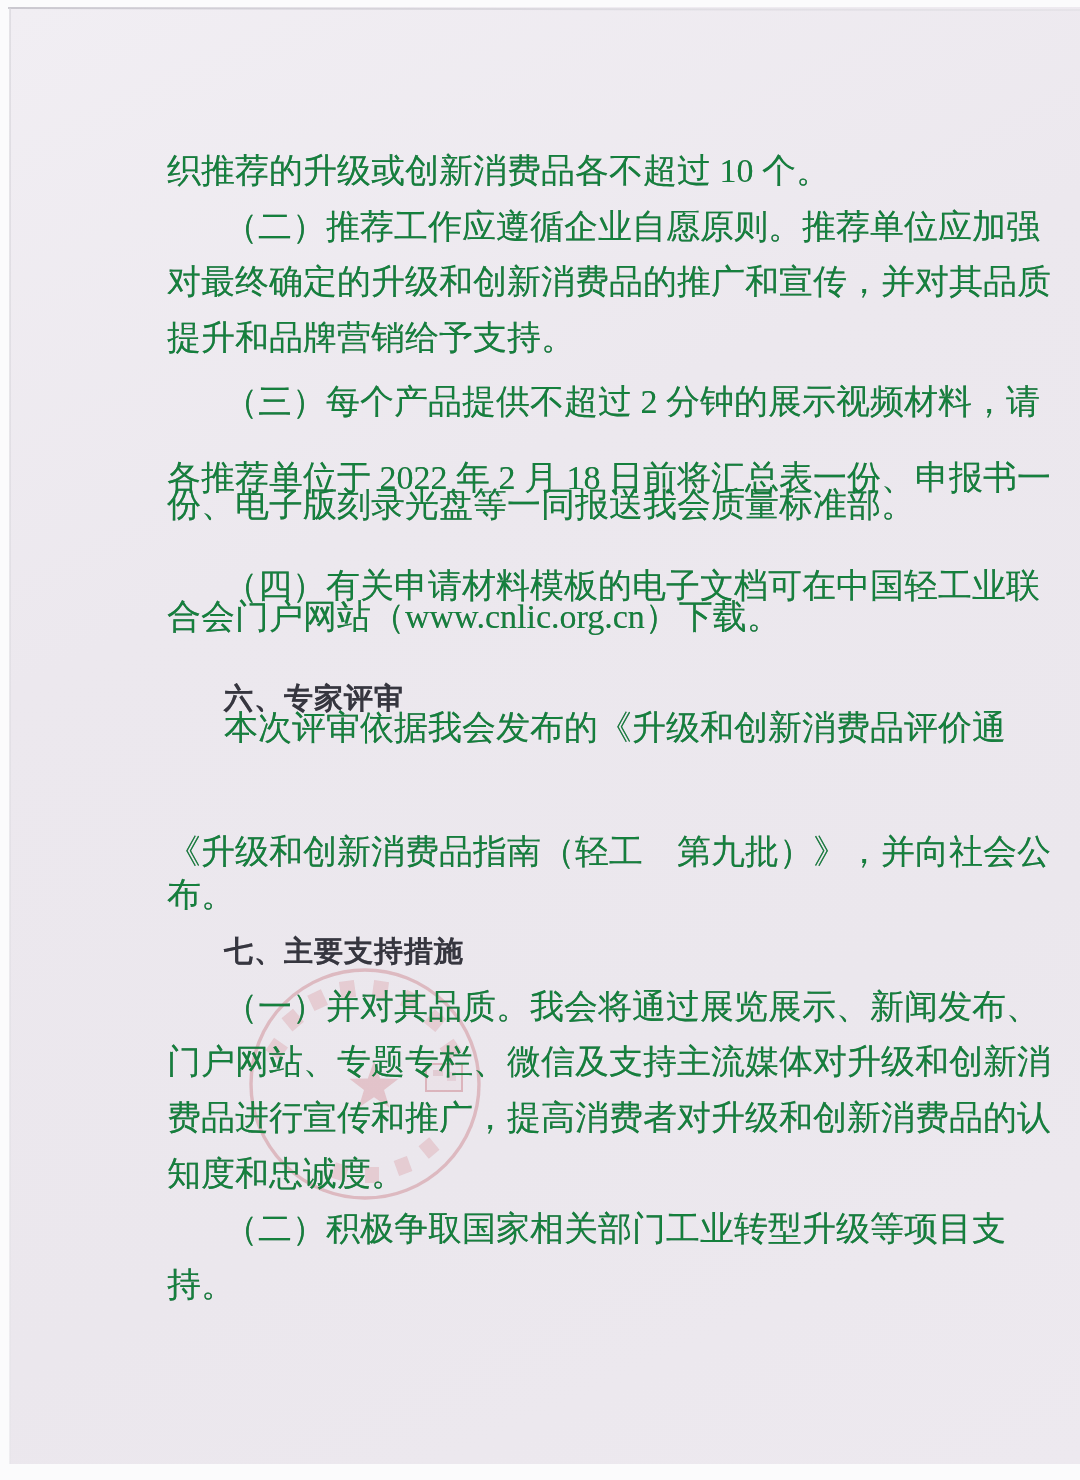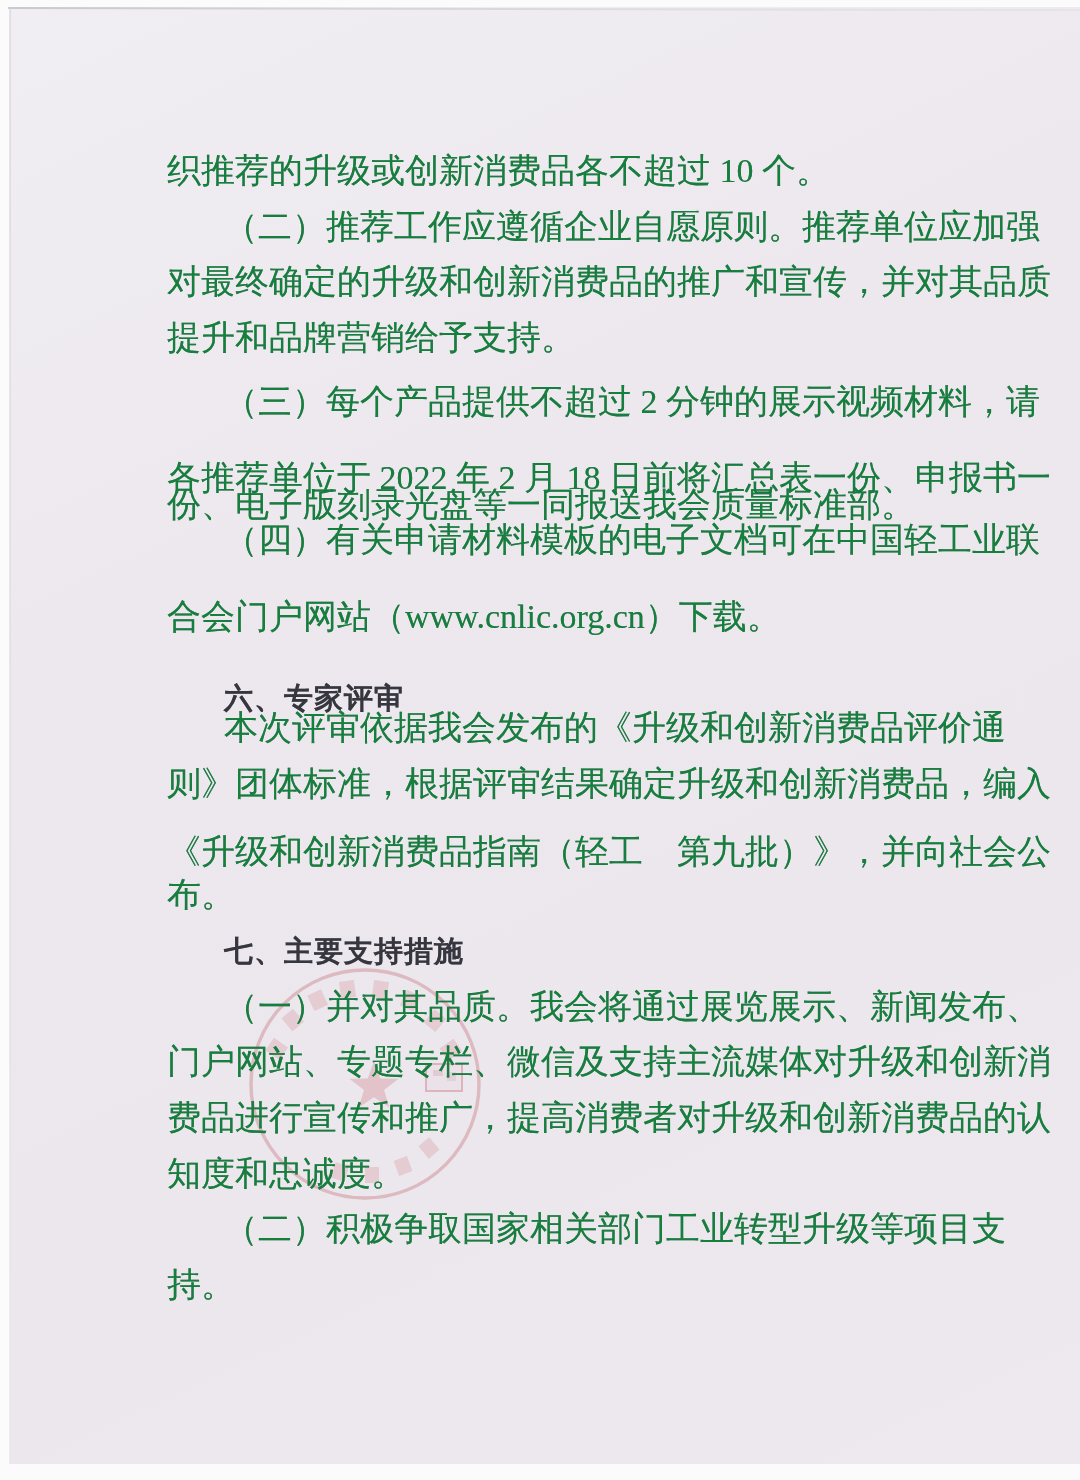--- a/index.html
+++ b/index.html
@@ -73,25 +73,24 @@
 </svg>
 
 <div class="text-layer" id="text-layer">
     <div class="line" style="top: 151px;">织推荐的升级或创新消费品各不超过 10 个。</div>
     <div class="line indent" style="top: 206.7px;">（二）推荐工作应遵循企业自愿原则。推荐单位应加强</div>
     <div class="line" style="top: 262.4px;">对最终确定的升级和创新消费品的推广和宣传，并对其品质</div>
     <div class="line" style="top: 318.1px; text-align: center;">提升和品牌营销给予支持。</div>
     <div class="line indent" style="top: 373.8px; margin-top: 8px;">（三）每个产品提供不超过 2 分钟的展示视频材料，请</div>
     <div class="line" style="top: 429.5px; margin-top: 28px;">各推荐单位于 2022 年 2 月 18 日前将汇总表一份、申报书一</div>
     <div class="line" style="top: 485.2px;">份、电子版刻录光盘等一同报送我会质量标准部。</div>
-    <div class="line indent" style="top: 520px;">（四）有关申请材料模板的电子文档可在中国轻工业联</div>
+    <div class="line indent" style="top: 566px;">（四）有关申请材料模板的电子文档可在中国轻工业联</div>
     <div class="line" style="top: 596.6px;">合会门户网站（www.cnlic.org.cn）下载。</div>
     <div class="line indent bold" style="top: 678px;">六、专家评审</div>
     <div class="line indent" style="top: 708px;">本次评审依据我会发布的《升级和创新消费品评价通</div>
-    <div class="line" style="top: 763.7px;">则》团体标准，根据评审结果确定升级和创新消费品，编入</div>
     <div class="line" style="top: 832px;">《升级和创新消费品指南（轻工　第九批）》，并向社会公</div>
     <div class="line" style="top: 875.1px;">布。</div>
     <div class="line indent bold" style="top: 930.8px;">七、主要支持措施</div>
     <div class="line indent" style="top: 986.5px;">（一）并对其品质。我会将通过展览展示、新闻发布、</div>
     <div class="line" style="top: 1042.2px; text-align: right;">门户网站、专题专栏、微信及支持主流媒体对升级和创新消</div>
     <div class="line" style="top: 1097.9px;">费品进行宣传和推广，提高消费者对升级和创新消费品的认</div>
     <div class="line" style="top: 1153.6px;">知度和忠诚度。</div>
     <div class="line indent" style="top: 1209.3px;">（二）积极争取国家相关部门工业转型升级等项目支</div>
     <div class="line" style="top: 1265px;">持。</div>
   </div>

